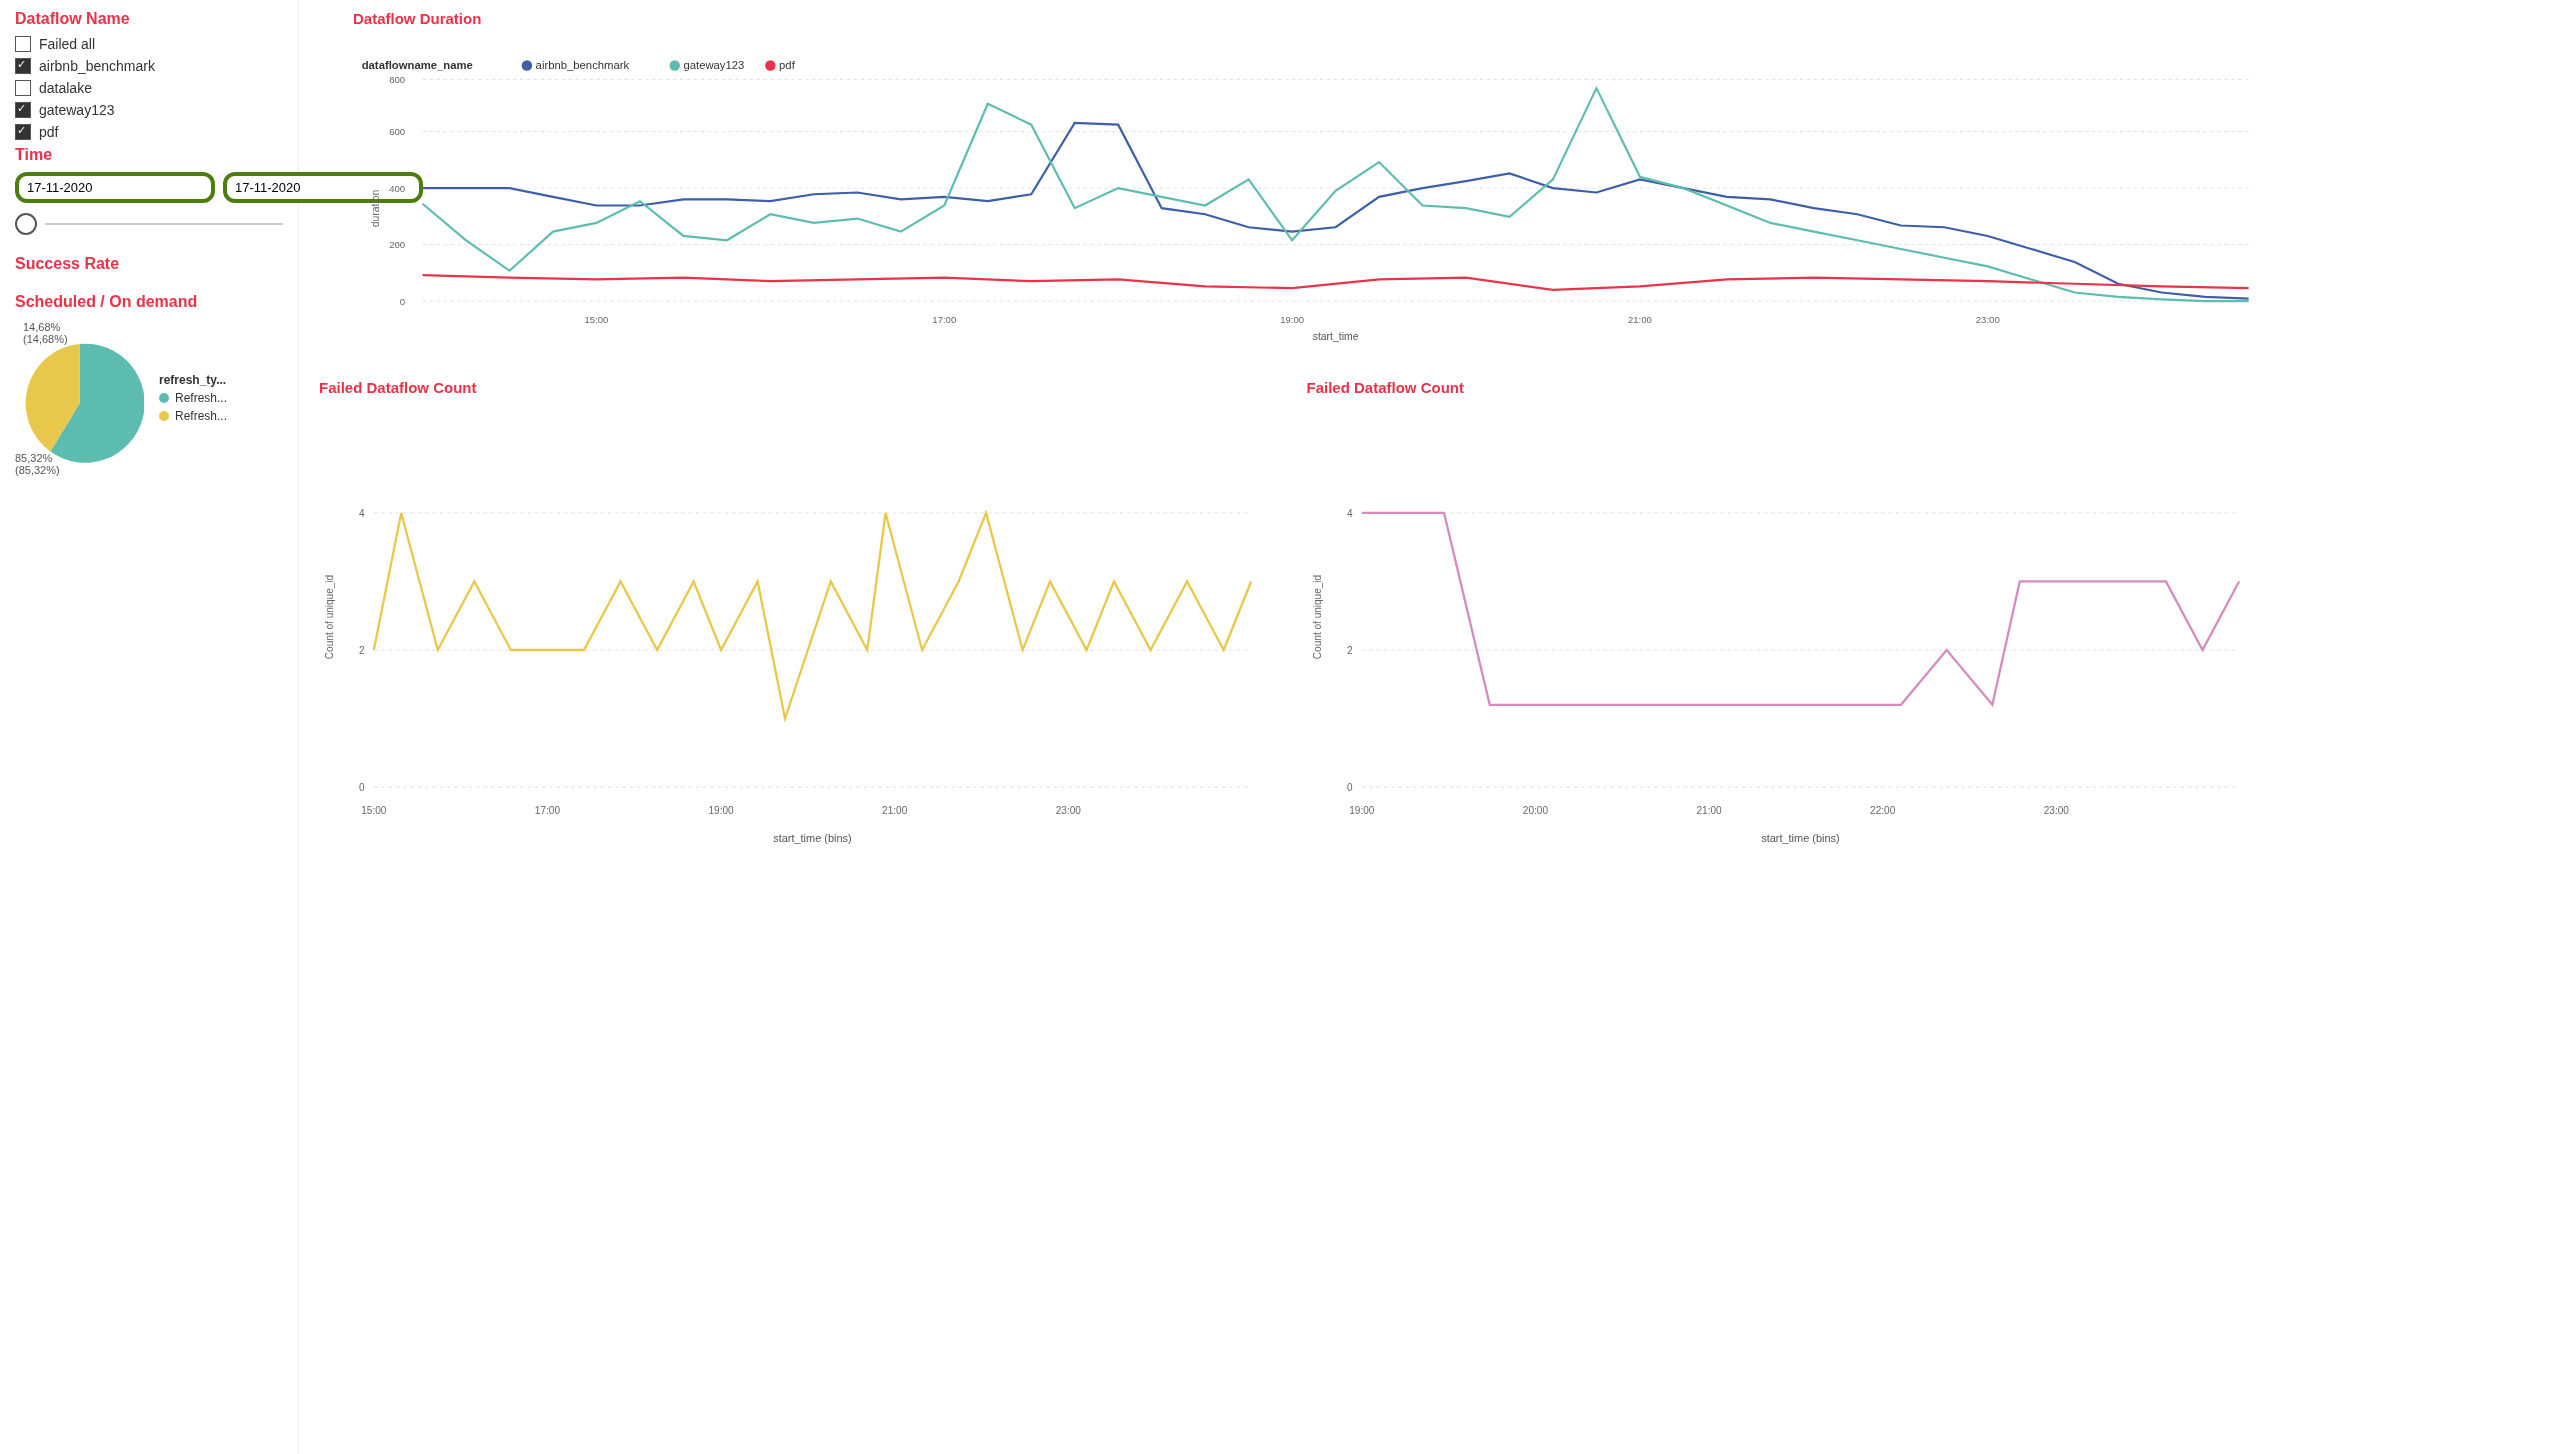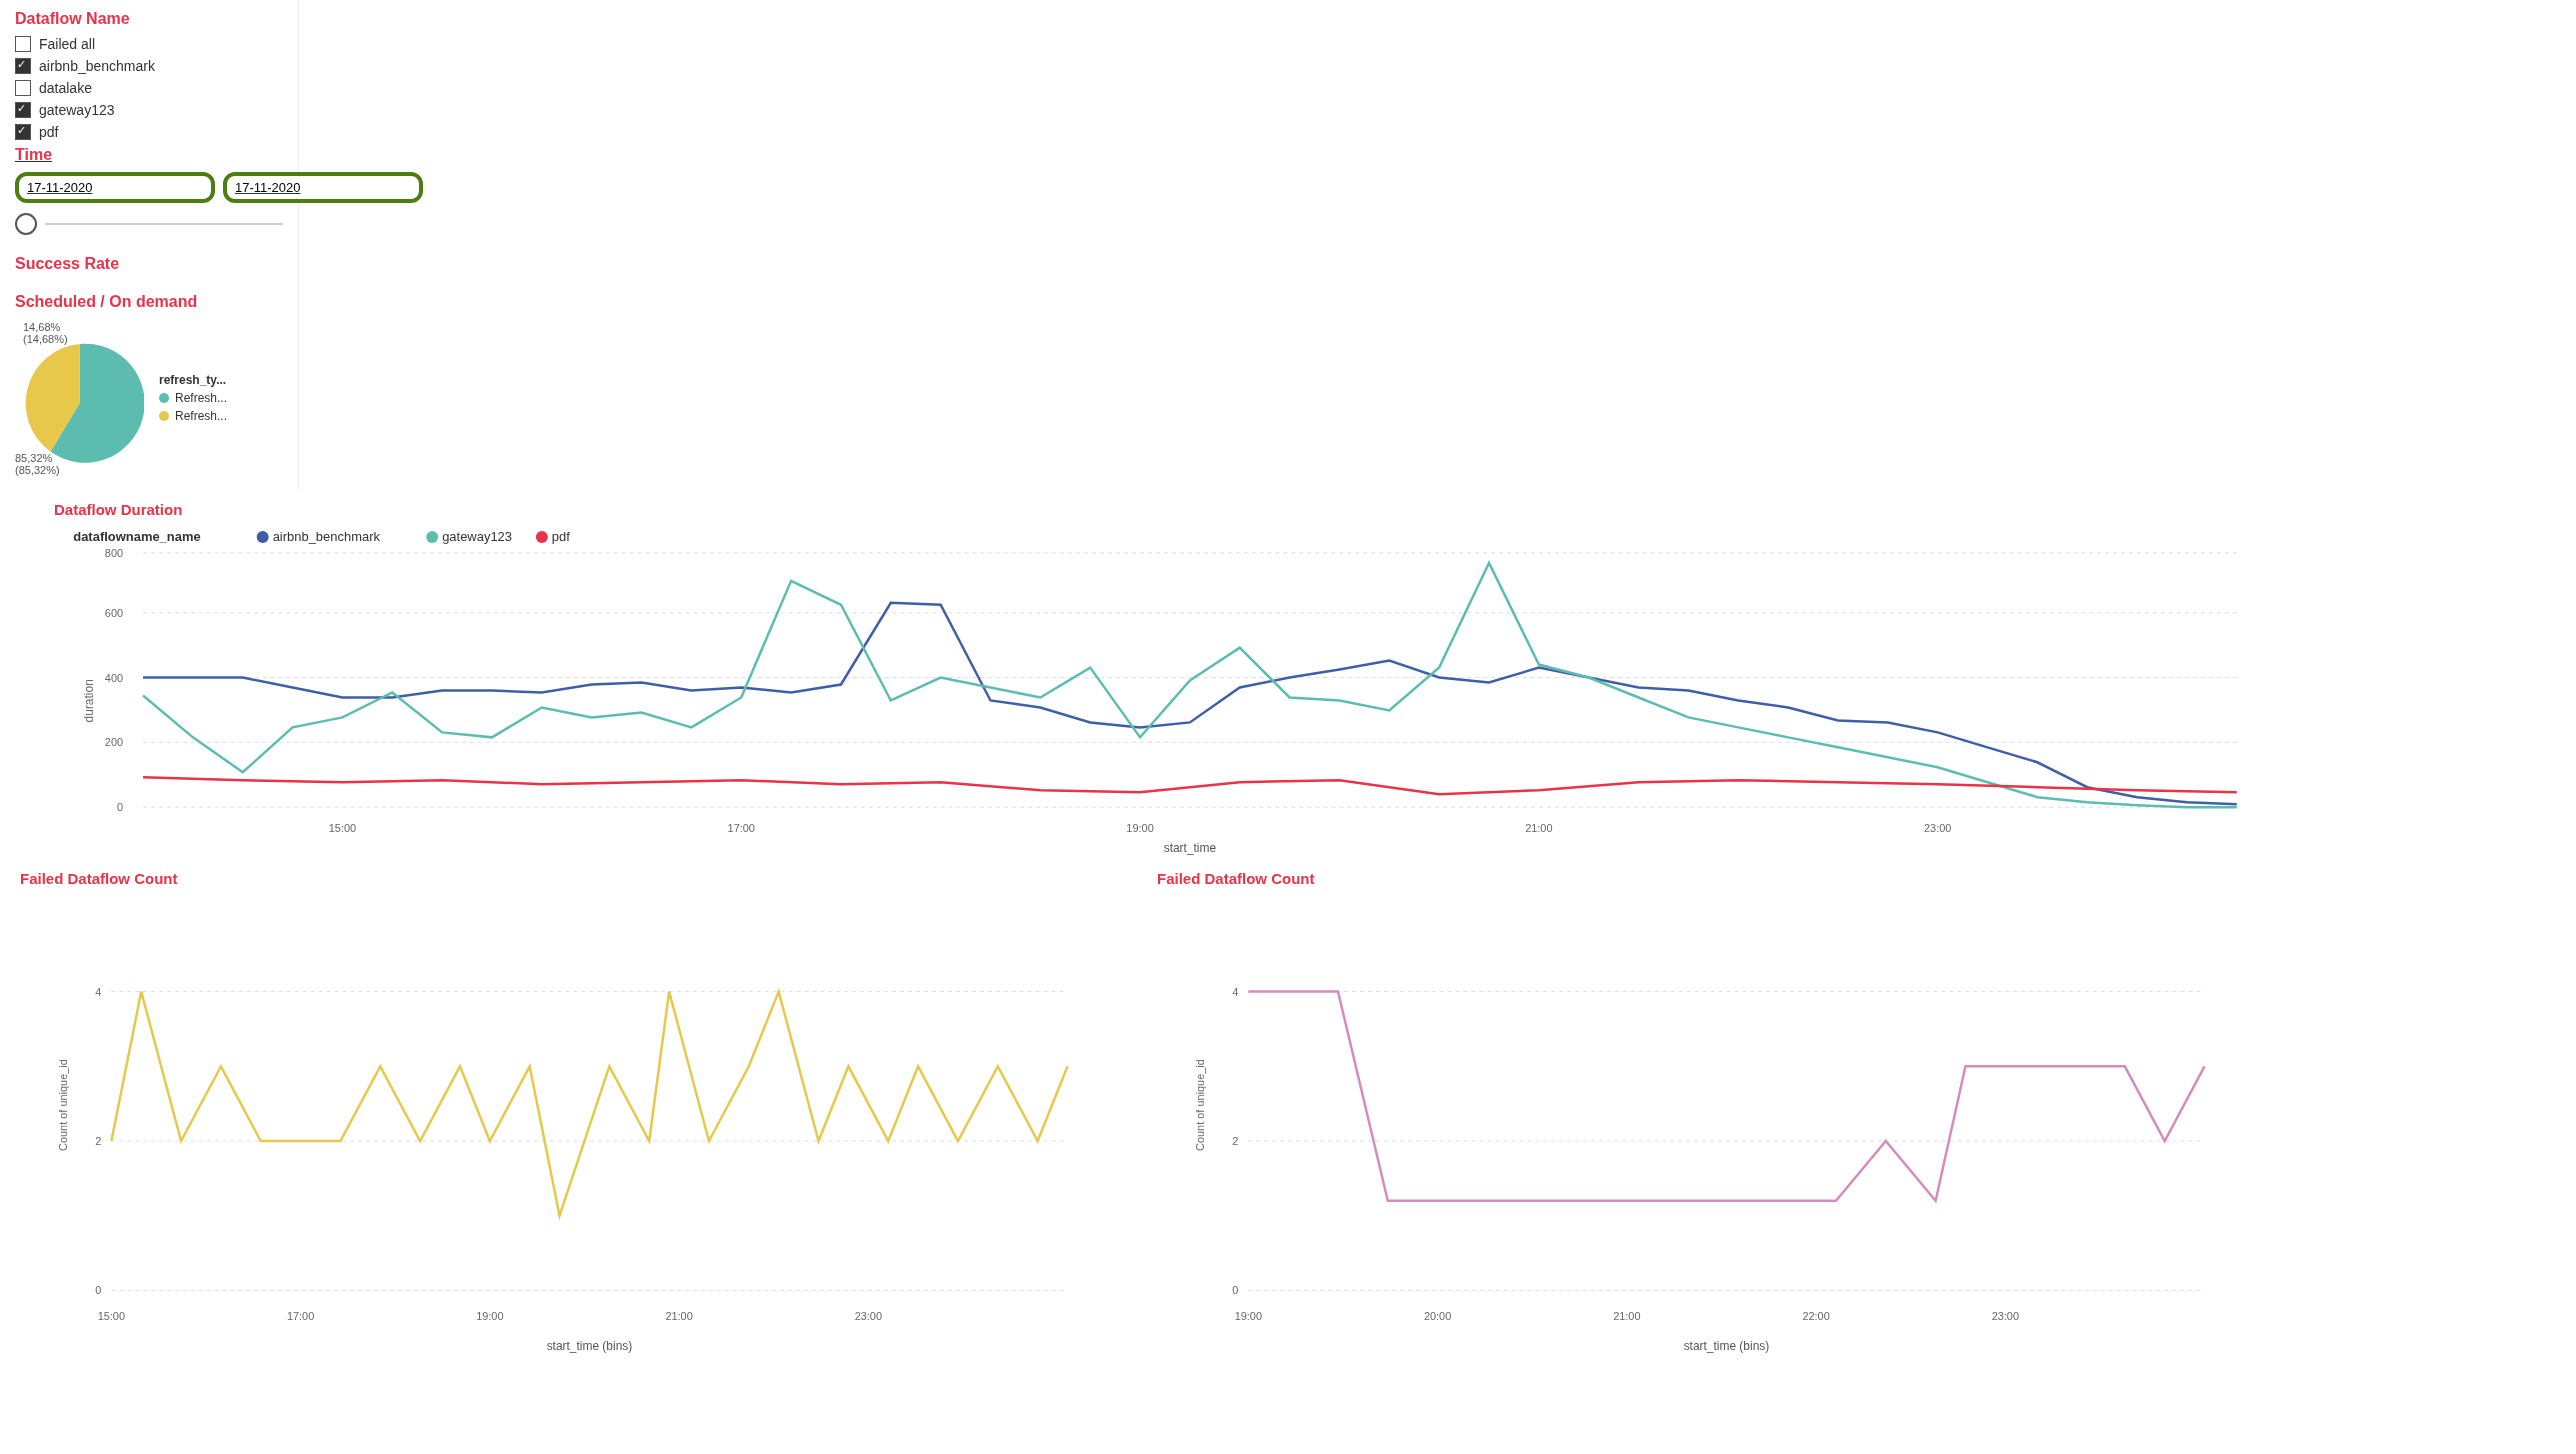--- a/index.html
+++ b/index.html
@@ -1,31 +1,31 @@
 <!DOCTYPE html>
 <html><head>
   <meta charset="utf-8">
   <style>
     * { box-sizing: border-box; margin: 0; padding: 0; }
     body { font-family: Arial, sans-serif; font-size: 13px; background: #fff; color: #333; overflow: hidden; }
-    .layout { display: flex; width: 2286px; height: 1454px; flex-direction: column; }
+    .layout { display: flex; width: 2286px; height: 1454px; }
     .sidebar { width: 299px; min-width: 299px; padding: 10px 15px; border-right: 1px solid #eee; }
     .main { flex: 1; padding: 10px 20px; display: flex; flex-direction: column; gap: 10px; }
     
     .section-title { color: #e8334a; font-size: 16px; font-weight: bold; margin-bottom: 8px; }
     
     
     .filter-item { display: flex; align-items: center; gap: 8px; margin-bottom: 6px; font-size: 14px; }
     .checkbox { width: 16px; height: 16px; border: 1px solid #555; display: inline-block; flex-shrink: 0; position: relative; }
     .checkbox.checked { background: #333; }
     .checkbox.checked::after { content: '✓'; color: white; font-size: 11px; position: absolute; top: -1px; left: 1px; }
     .checkbox.unchecked { background: #fff; }
     .checkbox.select-all { background: #fff; }
     
-    .time-section { margin-top: 2px; text-decoration: underline; }
+    .time-section { margin-top: 2px; }
     .date-inputs { display: flex; gap: 8px; margin-top: 8px; }
     .date-input { border: 4px solid #4d7c0f; padding: 4px 8px; font-size: 13px; border-radius: 12px; }
     .slider-container { margin-top: 10px; display: flex; align-items: center; gap: 8px; }
     .slider-circle { width: 22px; height: 22px; border: 2px solid #555; border-radius: 50%; background: white; }
     .slider-track { flex: 1; height: 2px; background: #ccc; }
     
     .success-rate-section { margin-top: 20px; }
     .pie-container { display: flex; align-items: center; gap: 15px; margin-top: 8px; }
     .legend { font-size: 12px; }
     .legend-item { display: flex; align-items: center; gap: 6px; margin-bottom: 4px; }

